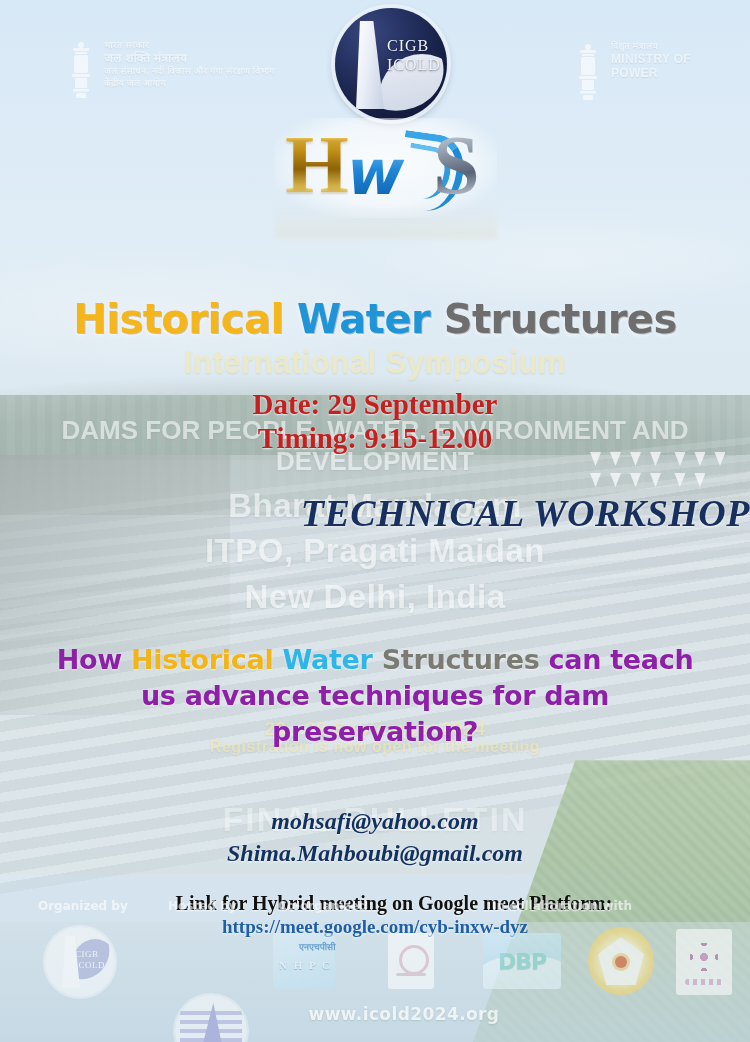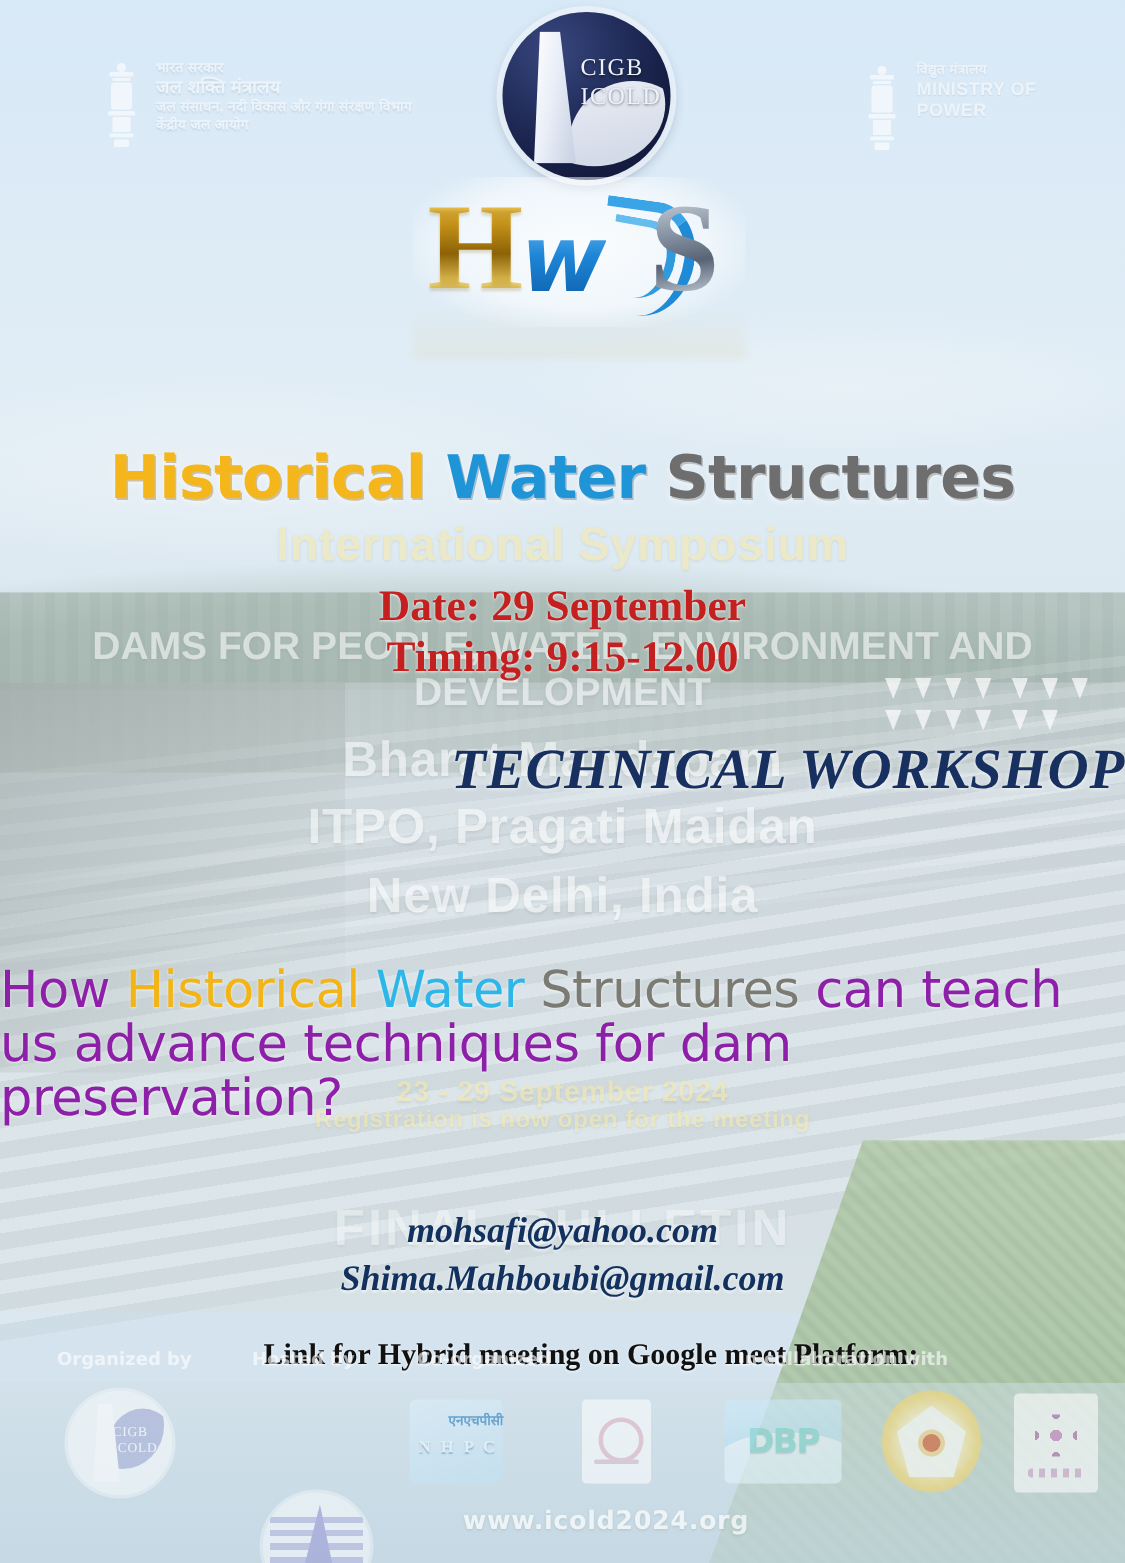--- a/index.html
+++ b/index.html
@@ -199,22 +199,22 @@
   }
 
   .workshop{
     position:absolute;left:0;top:489px;width:100%;text-align:right;
     font-family:"Liberation Serif",serif;font-weight:bold;font-style:italic;
     font-size:38px;line-height:49px;color:#17305f;letter-spacing:.5px;
     text-shadow:0 1px 3px rgba(255,255,255,.75);
   }
 
   .question{
-    position:absolute;left:0;top:642px;width:100%;
-    font-family:"DejaVu Sans",sans-serif;font-weight:normal;font-size:34px;
+    position:absolute;left:0;top:642px;width:100%;text-align:center;
+    font-family:"DejaVu Sans",sans-serif;font-weight:bold;font-size:27px;
     line-height:36px;letter-spacing:-.3px;
   }
   .question .purple{color:#8d1fa8;text-shadow:0 1px 2px rgba(255,255,255,.6);}
   .question .gold{color:#f2b417;text-shadow:0 1px 2px rgba(255,255,255,.6);}
   .question .cyan{color:#2fb6e8;text-shadow:0 1px 2px rgba(255,255,255,.6);}
   .question .grey{color:#7b7b74;text-shadow:0 1px 2px rgba(255,255,255,.6);}
 
   .emails{
     position:absolute;left:0;top:805px;width:100%;text-align:center;
     font-family:"Liberation Serif",serif;font-weight:bold;font-style:italic;
@@ -478,20 +478,21 @@
     <div class="purple">us advance techniques for dam</div>
     <div class="purple">preservation?</div>
   </div>
 
   <div class="emails">
     <div>mohsafi@yahoo.com</div>
     <div>Shima.Mahboubi@gmail.com</div>
   </div>
 
   <div class="meet-label">Link for Hybrid meeting on Google meet Platform:</div>
+  <div class="meet-url">https://meet.google.com/cyb-inxw-dyz</div>
 
   <div class="credits-row">
     <span style="left:38px;">Organized by</span>
     <span style="left:168px;">Hosted by</span>
     <span style="left:278px;">Co-organized</span>
     <span style="left:492px;">In collaboration with</span>
   </div>
 
   <div class="logo-bar">
 

